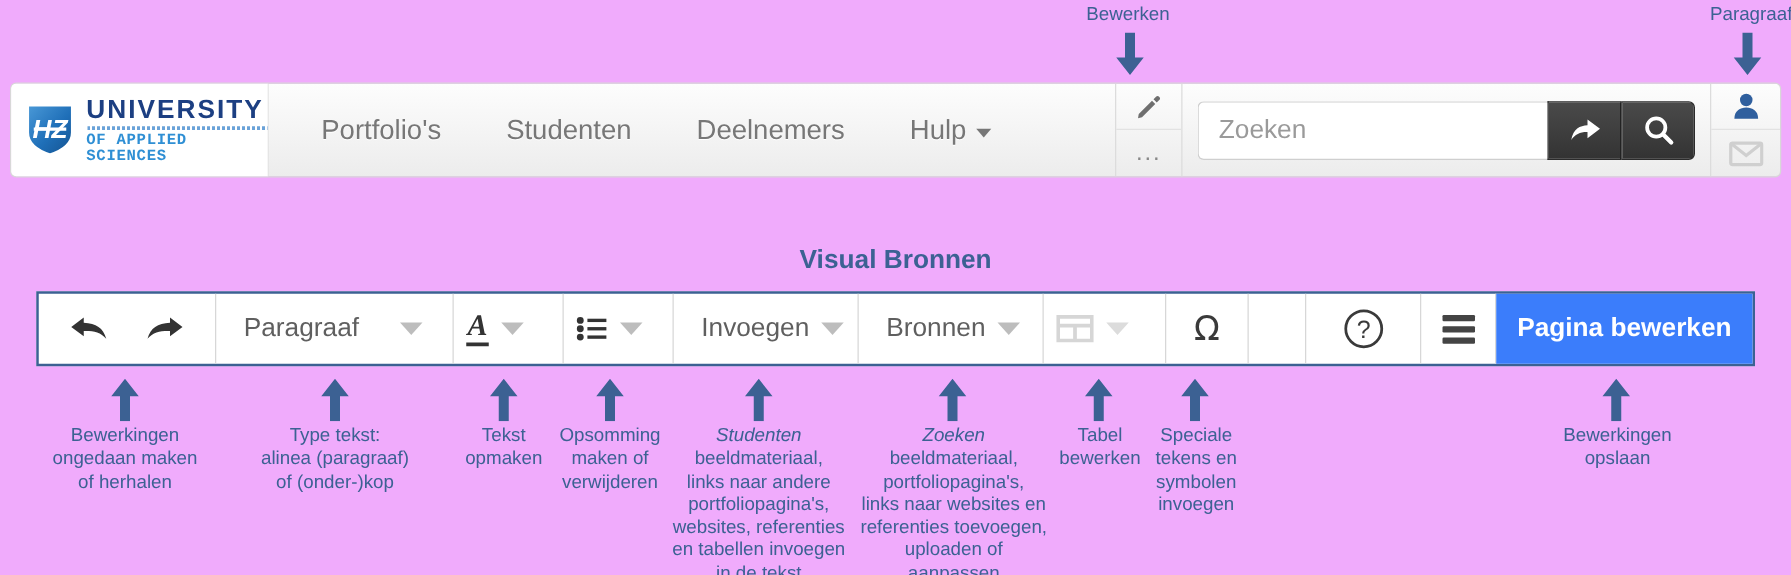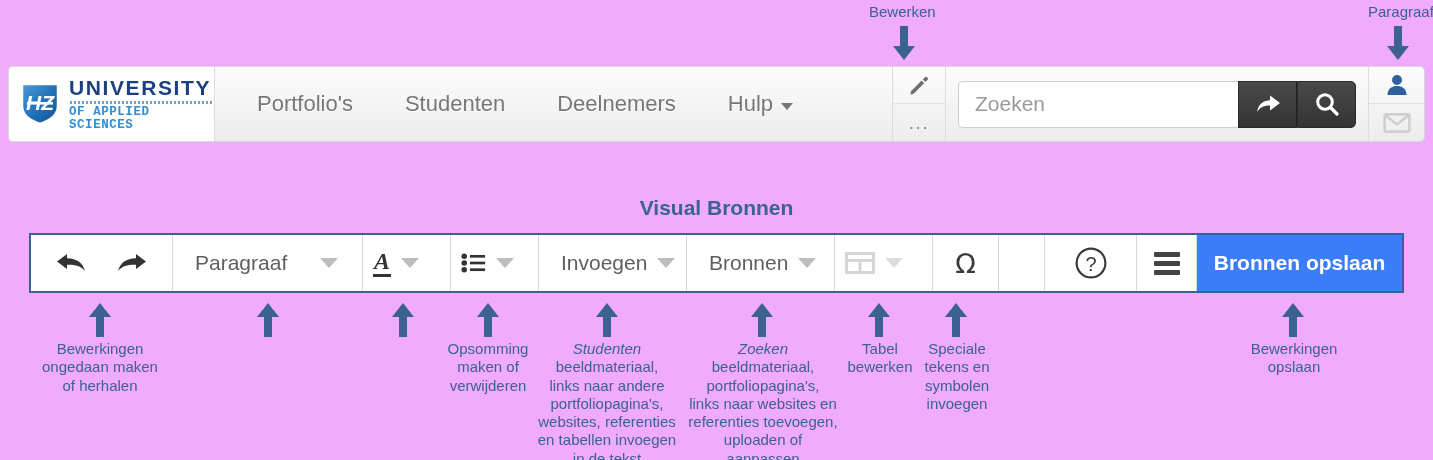--- a/index.html
+++ b/index.html
@@ -363,21 +363,21 @@
 
     <div class="tb-group" style="width:60px; justify-content:center;">
       <span class="hamburger">
         <span></span>
           <span></span>
           <span></span>
       </span>
     </div>
 
     <div id="save-btn">
-      <span>Bronnen opslaan</span>
+      <span>Pagina bewerken</span>
     </div>
 
   </div>
 
   <div class="arrow-up" style="left:85px; top:303px;">
     <svg viewBox="0 0 30 34">
         <path d="M15 0 L26 14 h-7 v20 h-8 V14 H4 Z" fill="#3c6193"></path>
       </svg>
   </div>
   <div class="arrow-up" style="left:253px; top:303px;">
@@ -415,20 +415,22 @@
         <path d="M15 0 L26 14 h-7 v20 h-8 V14 H4 Z" fill="#3c6193"></path>
       </svg>
   </div>
   <div class="arrow-up" style="left:1278px; top:303px;">
     <svg viewBox="0 0 30 34">
         <path d="M15 0 L26 14 h-7 v20 h-8 V14 H4 Z" fill="#3c6193"></path>
       </svg>
   </div>
 
   <div class="callout-label" style="left:30px;  top:340px; width:140px;">Bewerkingen<br>ongedaan maken<br>of herhalen</div>
+  <div class="callout-label" style="left:198px; top:340px; width:140px;">Type tekst:<br>alinea (paragraaf)<br>of (onder-)kop</div>
+  <div class="callout-label" style="left:348px; top:340px; width:110px;">Tekst<br>opmaken</div>
   <div class="callout-label" style="left:433px; top:340px; width:110px;">Opsomming<br>maken of<br>verwijderen</div>
   <div class="callout-label" style="left:537px; top:340px; width:140px;"><i>Studenten</i><br>beeldmateriaal,<br>links naar andere<br>portfoliopagina's,<br>websites, referenties<br>en tabellen invoegen<br>in de tekst</div>
   <div class="callout-label" style="left:683px; top:340px; width:160px;"><i>Zoeken</i><br>beeldmateriaal,<br>portfoliopagina's,<br>links naar websites en<br>referenties toevoegen,<br>uploaden of<br>aanpassen</div>
   <div class="callout-label" style="left:834px; top:340px; width:92px;">Tabel<br>bewerken</div>
   <div class="callout-label" style="left:912px; top:340px; width:90px;">Speciale<br>tekens en<br>symbolen<br>invoegen</div>
   <div class="callout-label" style="left:1218px; top:340px; width:152px;">Bewerkingen<br>opslaan</div>
 
 </div>
 
 </body></html>

